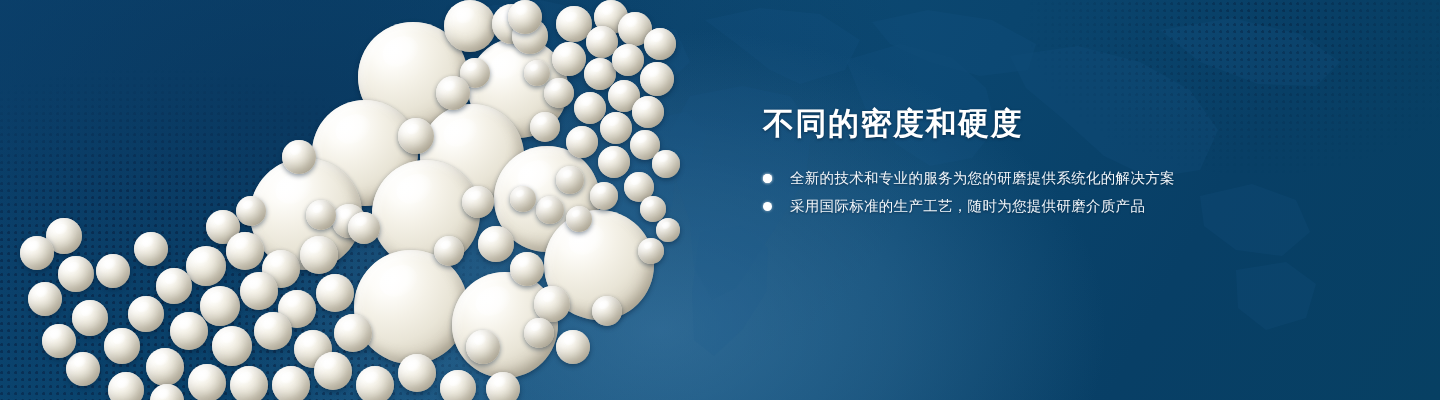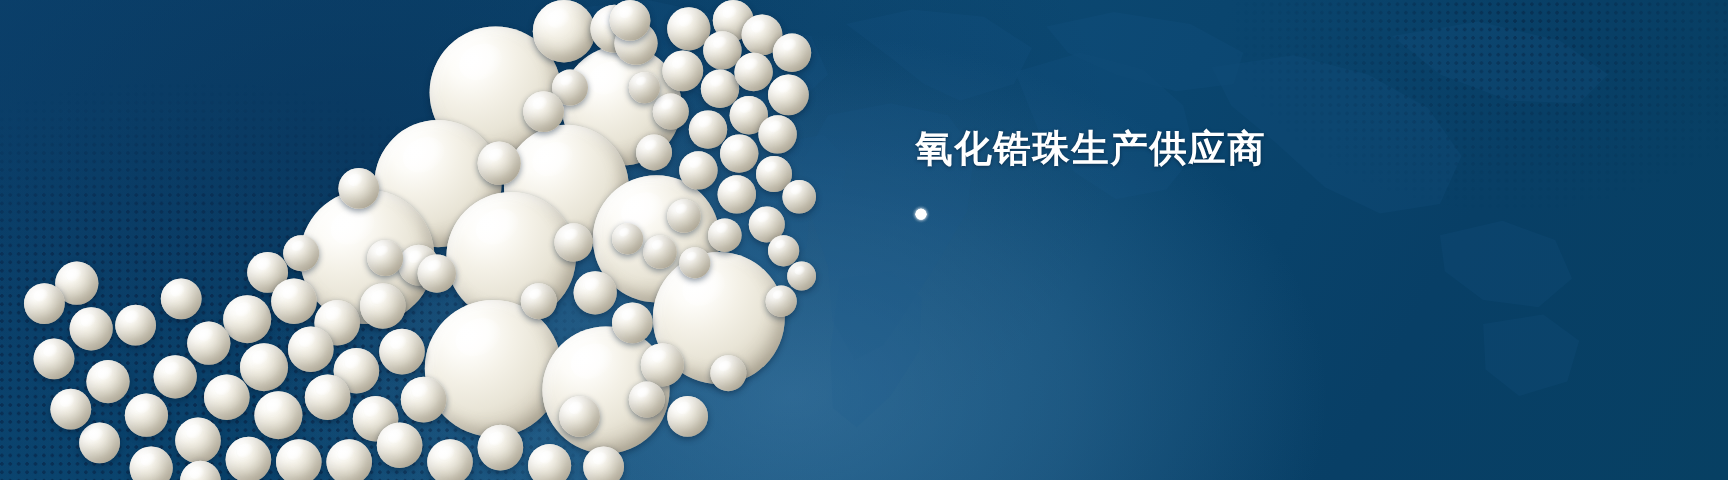--- a/index.html
+++ b/index.html
@@ -196,27 +196,29 @@
     <div class="bead sm" style="left:134px;top:232px;width:34px;height:34px;"></div>
     <div class="bead sm" style="left:348px;top:212px;width:32px;height:32px;"></div>
     <div class="bead sm" style="left:306px;top:200px;width:30px;height:30px;"></div>
     <div class="bead sm" style="left:466px;top:330px;width:34px;height:34px;"></div>
     <div class="bead sm" style="left:556px;top:330px;width:34px;height:34px;"></div>
     <div class="bead sm" style="left:524px;top:318px;width:30px;height:30px;"></div>
     <div class="bead sm" style="left:592px;top:296px;width:30px;height:30px;"></div>
   </div>
 
   <div class="content">
-    <h1 class="title">氧化锆珠生产供应商</h1>
+    <h1 class="title">不同的密度和硬度</h1>
     <ul class="bullets">
       <li>
         <span class="dot"></span>
       </li>
       <li>
         <span class="dot"></span>
+        <span>全新的技术和专业的服务为您的研磨提供系统化的解决方案</span>
       </li>
       <li>
         <span class="dot"></span>
+        <span>采用国际标准的生产工艺，随时为您提供研磨介质产品</span>
       </li>
     </ul>
   </div>
 
 </div>
 
 </body></html>

